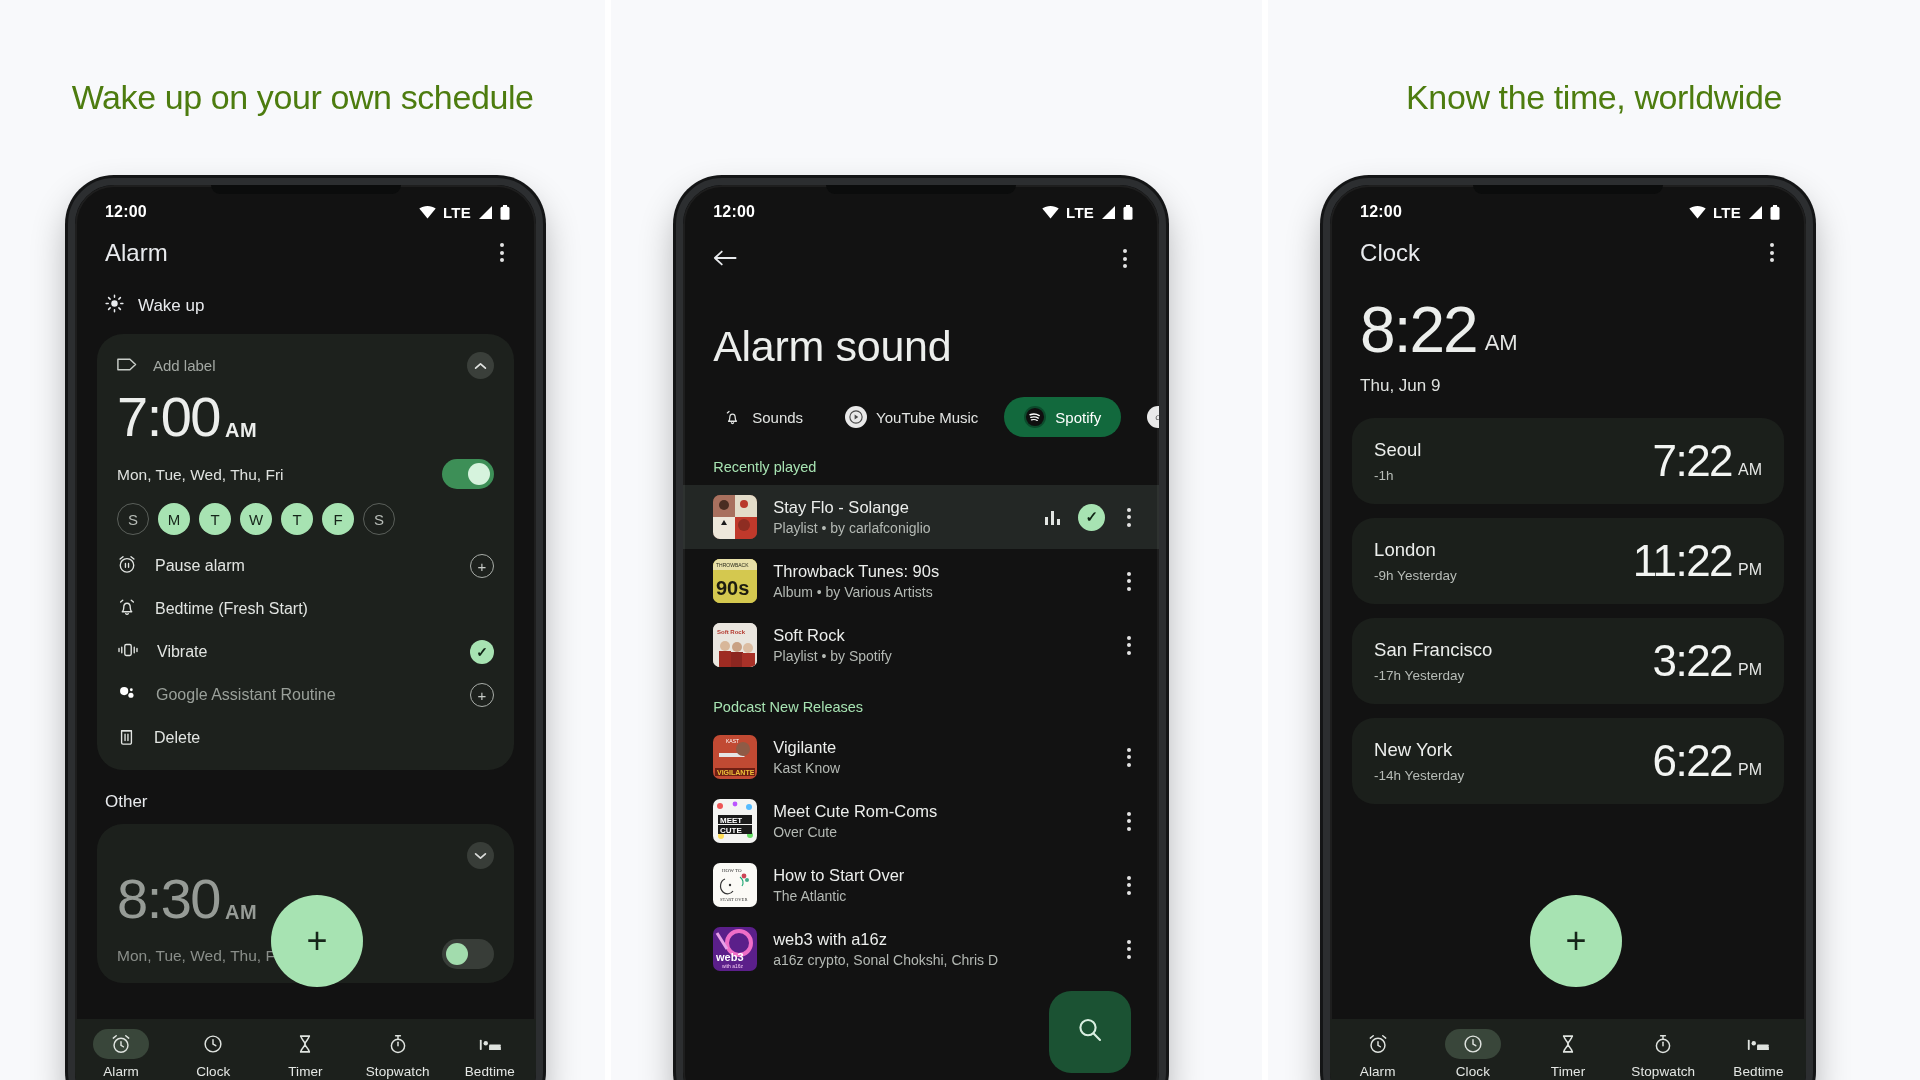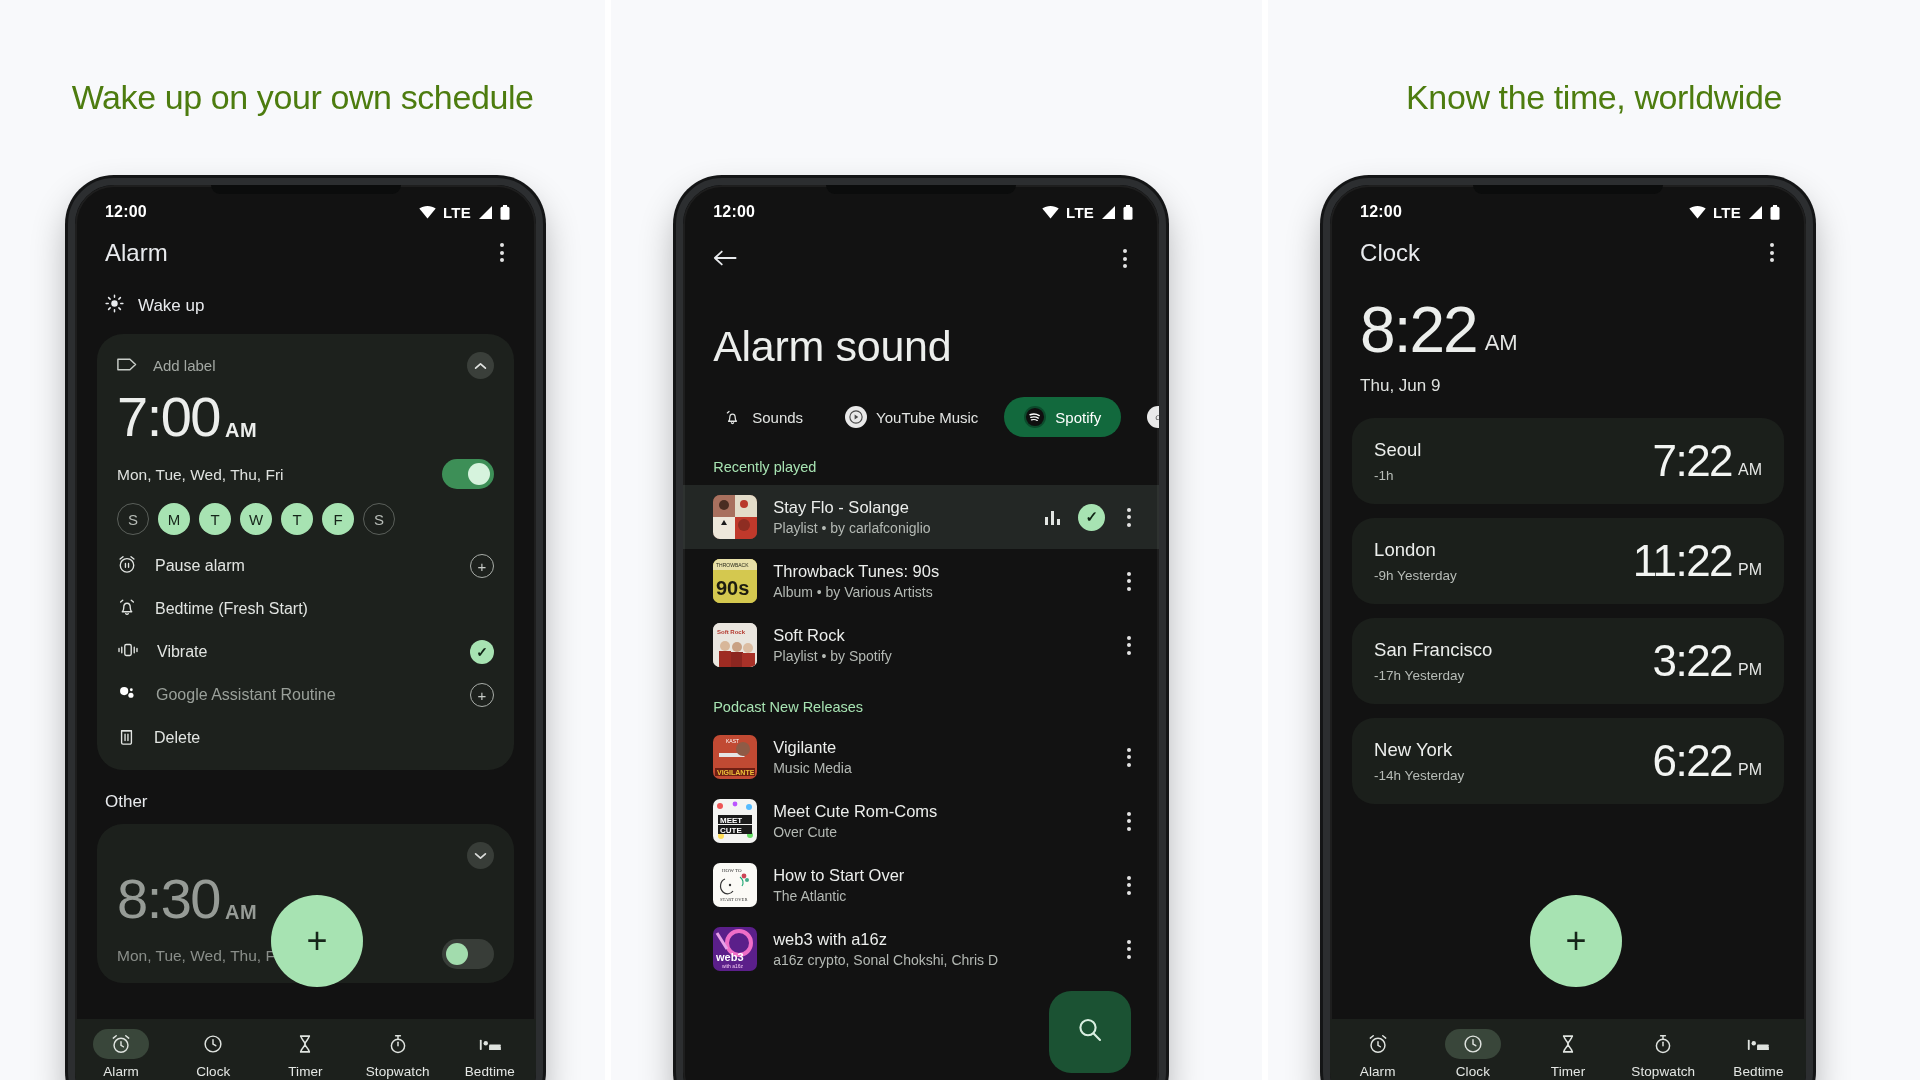--- a/index.html
+++ b/index.html
@@ -632,21 +632,21 @@
               <rect width="44" height="44" fill="#c14a33"></rect>
               <text x="13" y="8" font-family="Liberation Sans, sans-serif" font-size="5" fill="#fff">KAST</text>
               <path d="M6 18h22l4 4H6z" fill="#e5e5e5"></path>
               <circle cx="30" cy="14" r="7" fill="#8e5b46"></circle>
               <rect x="2" y="33" width="40" height="8" fill="#6e1f13"></rect>
               <text x="4" y="40" font-family="Liberation Sans, sans-serif" font-size="7" font-weight="bold" fill="#f0c23a">VIGILANTE</text>
             </svg>
           </span>
           <span class="tmeta">
             <span class="ttitle" style="display:block;">Vigilante</span>
-            <span class="tsub" style="display:block;">Music Media</span>
+            <span class="tsub" style="display:block;">Kast Know</span>
           </span>
           <span class="kebab">
               <span></span>
               <span></span>
               <span></span>
             </span>
         </div>
 
         <div class="trow">
           <span class="art">

